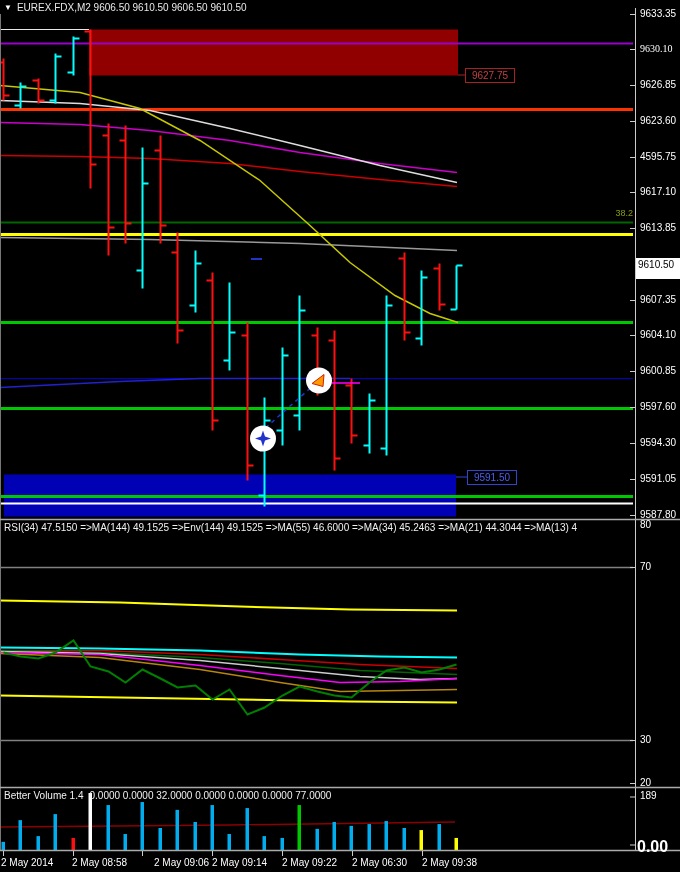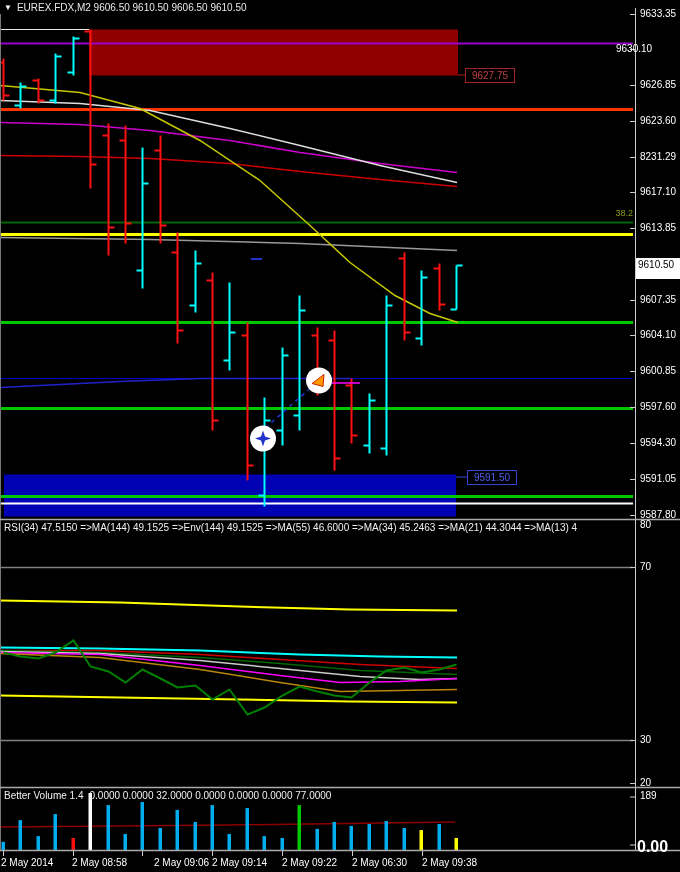--- a/index.html
+++ b/index.html
@@ -227,24 +227,24 @@
   <div class="tag upper">9627.75</div>
   <div class="tag lower">9591.50</div>
   <div class="fib">38.2</div>
   <div class="cur">9610.50</div>
   <div class="rsi80">80</div>
   <div class="vol-max">189</div>
   <div class="vol-min">0.00</div>
 
   <div id="price-axis">
       <div class="axlabel" style="left: 640px; top: 8px;">9633.35</div>
-      <div class="axlabel" style="left: 616px; top: 43px;">9630.10</div>
+      <div class="axlabel" style="left: 640px; top: 43px; font-family: Liberation Serif, serif;">9630.10</div>
       <div class="axlabel" style="left: 640px; top: 79px;">9626.85</div>
       <div class="axlabel" style="left: 640px; top: 115px;">9623.60</div>
-      <div class="axlabel" style="left: 640px; top: 151px;">8231.29</div>
+      <div class="axlabel" style="left: 640px; top: 151px;">4595.75</div>
       <div class="axlabel" style="left: 640px; top: 186px;">9617.10</div>
       <div class="axlabel" style="left: 640px; top: 222px;">9613.85</div>
       <div class="axlabel" style="left: 640px; top: 294px;">9607.35</div>
       <div class="axlabel" style="left: 640px; top: 329px;">9604.10</div>
       <div class="axlabel" style="left: 640px; top: 365px;">9600.85</div>
       <div class="axlabel" style="left: 640px; top: 401px;">9597.60</div>
       <div class="axlabel" style="left: 640px; top: 437px;">9594.30</div>
       <div class="axlabel" style="left: 640px; top: 473px;">9591.05</div>
       <div class="axlabel" style="left: 640px; top: 509px;">9587.80</div>
     </div>

